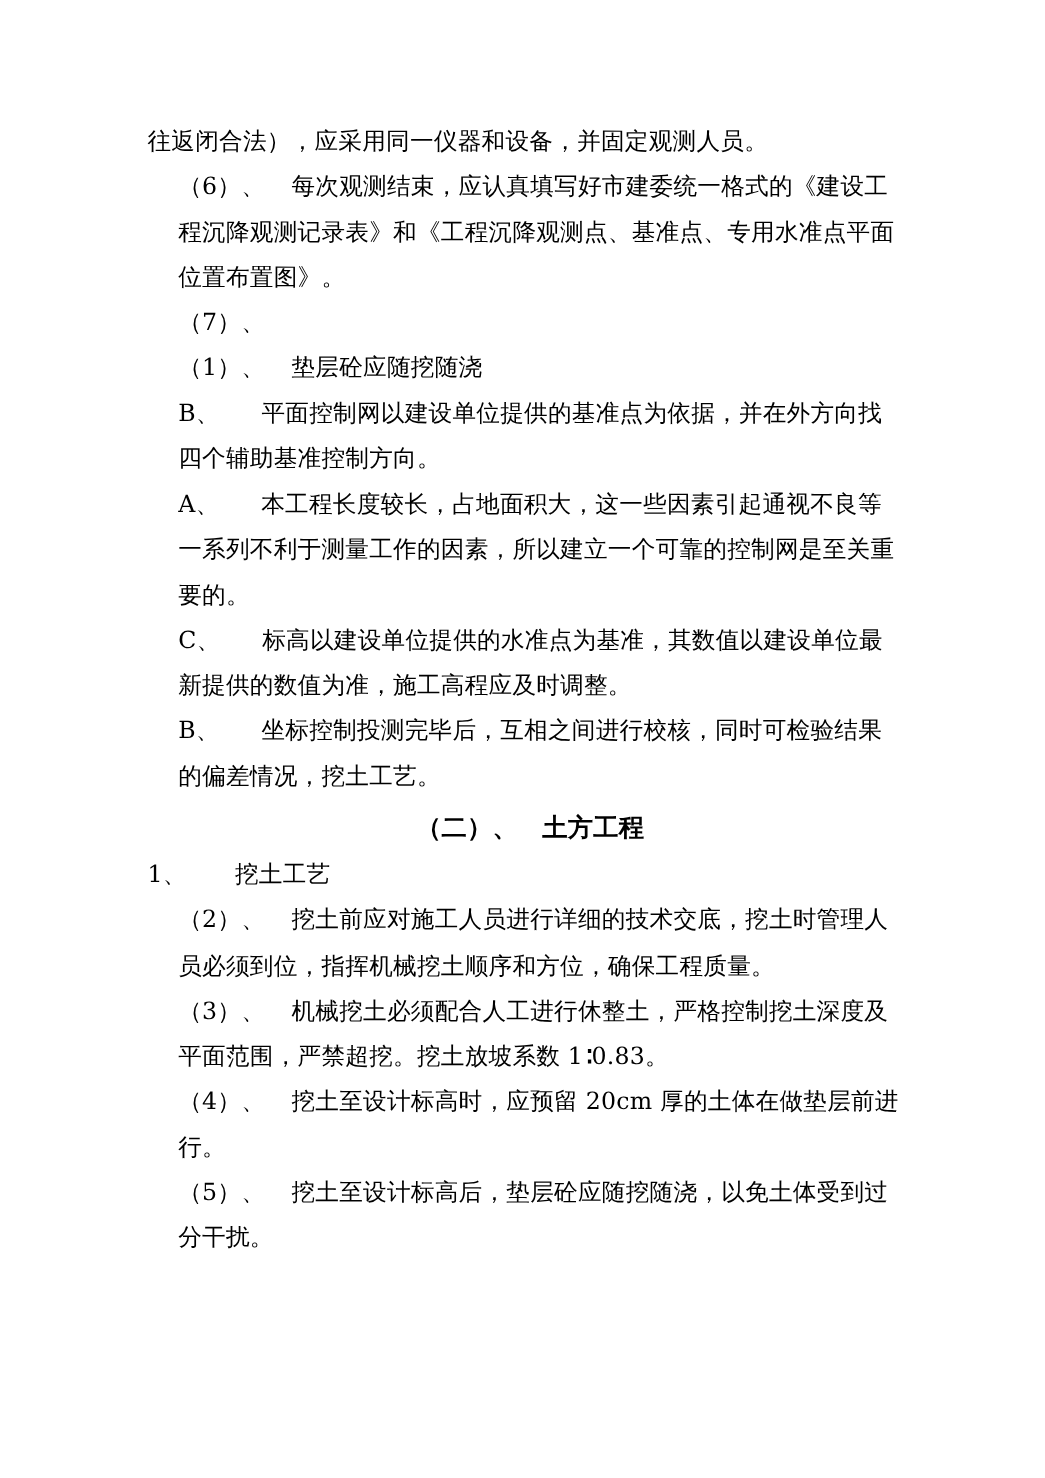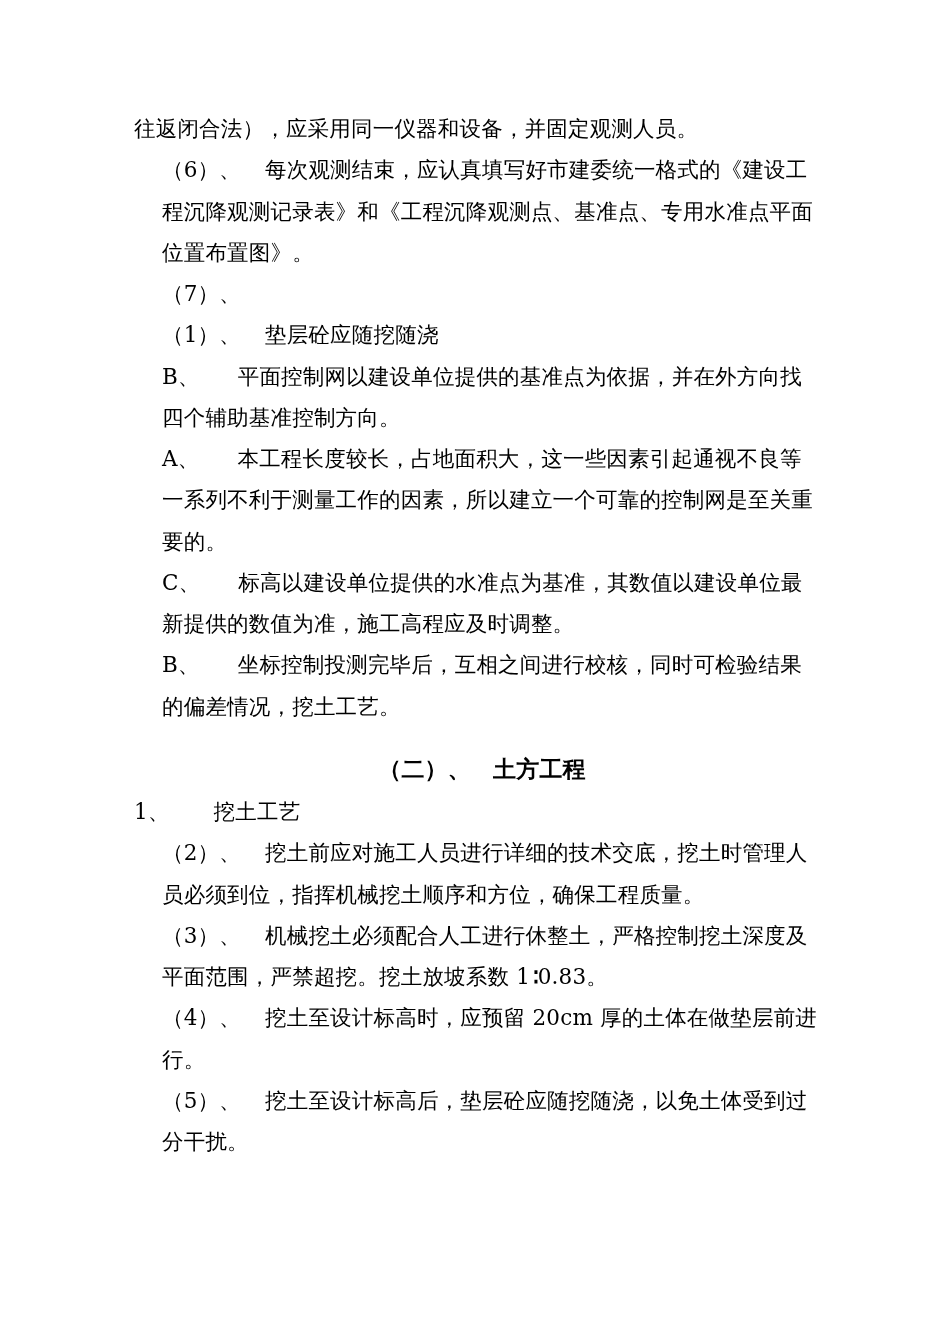--- a/index.html
+++ b/index.html
@@ -49,21 +49,21 @@
   .level0 {
     padding-left: 0;
   }
   .level0 .gap-l0 { display: inline-block; width: 44px; }
 
   .section-heading {
     text-align: center;
     font-weight: bold;
     font-size: 23px;
     padding-left: 10px;
-    margin-top: 20px;
+    margin-top: 4px;
   }
   .section-heading .sp { display: inline-block; width: 22px; }
 </style>
 </head>
 <body>
 
 <div class="page">
   <div class="doc-body">
 
     <p class="p-plain">

